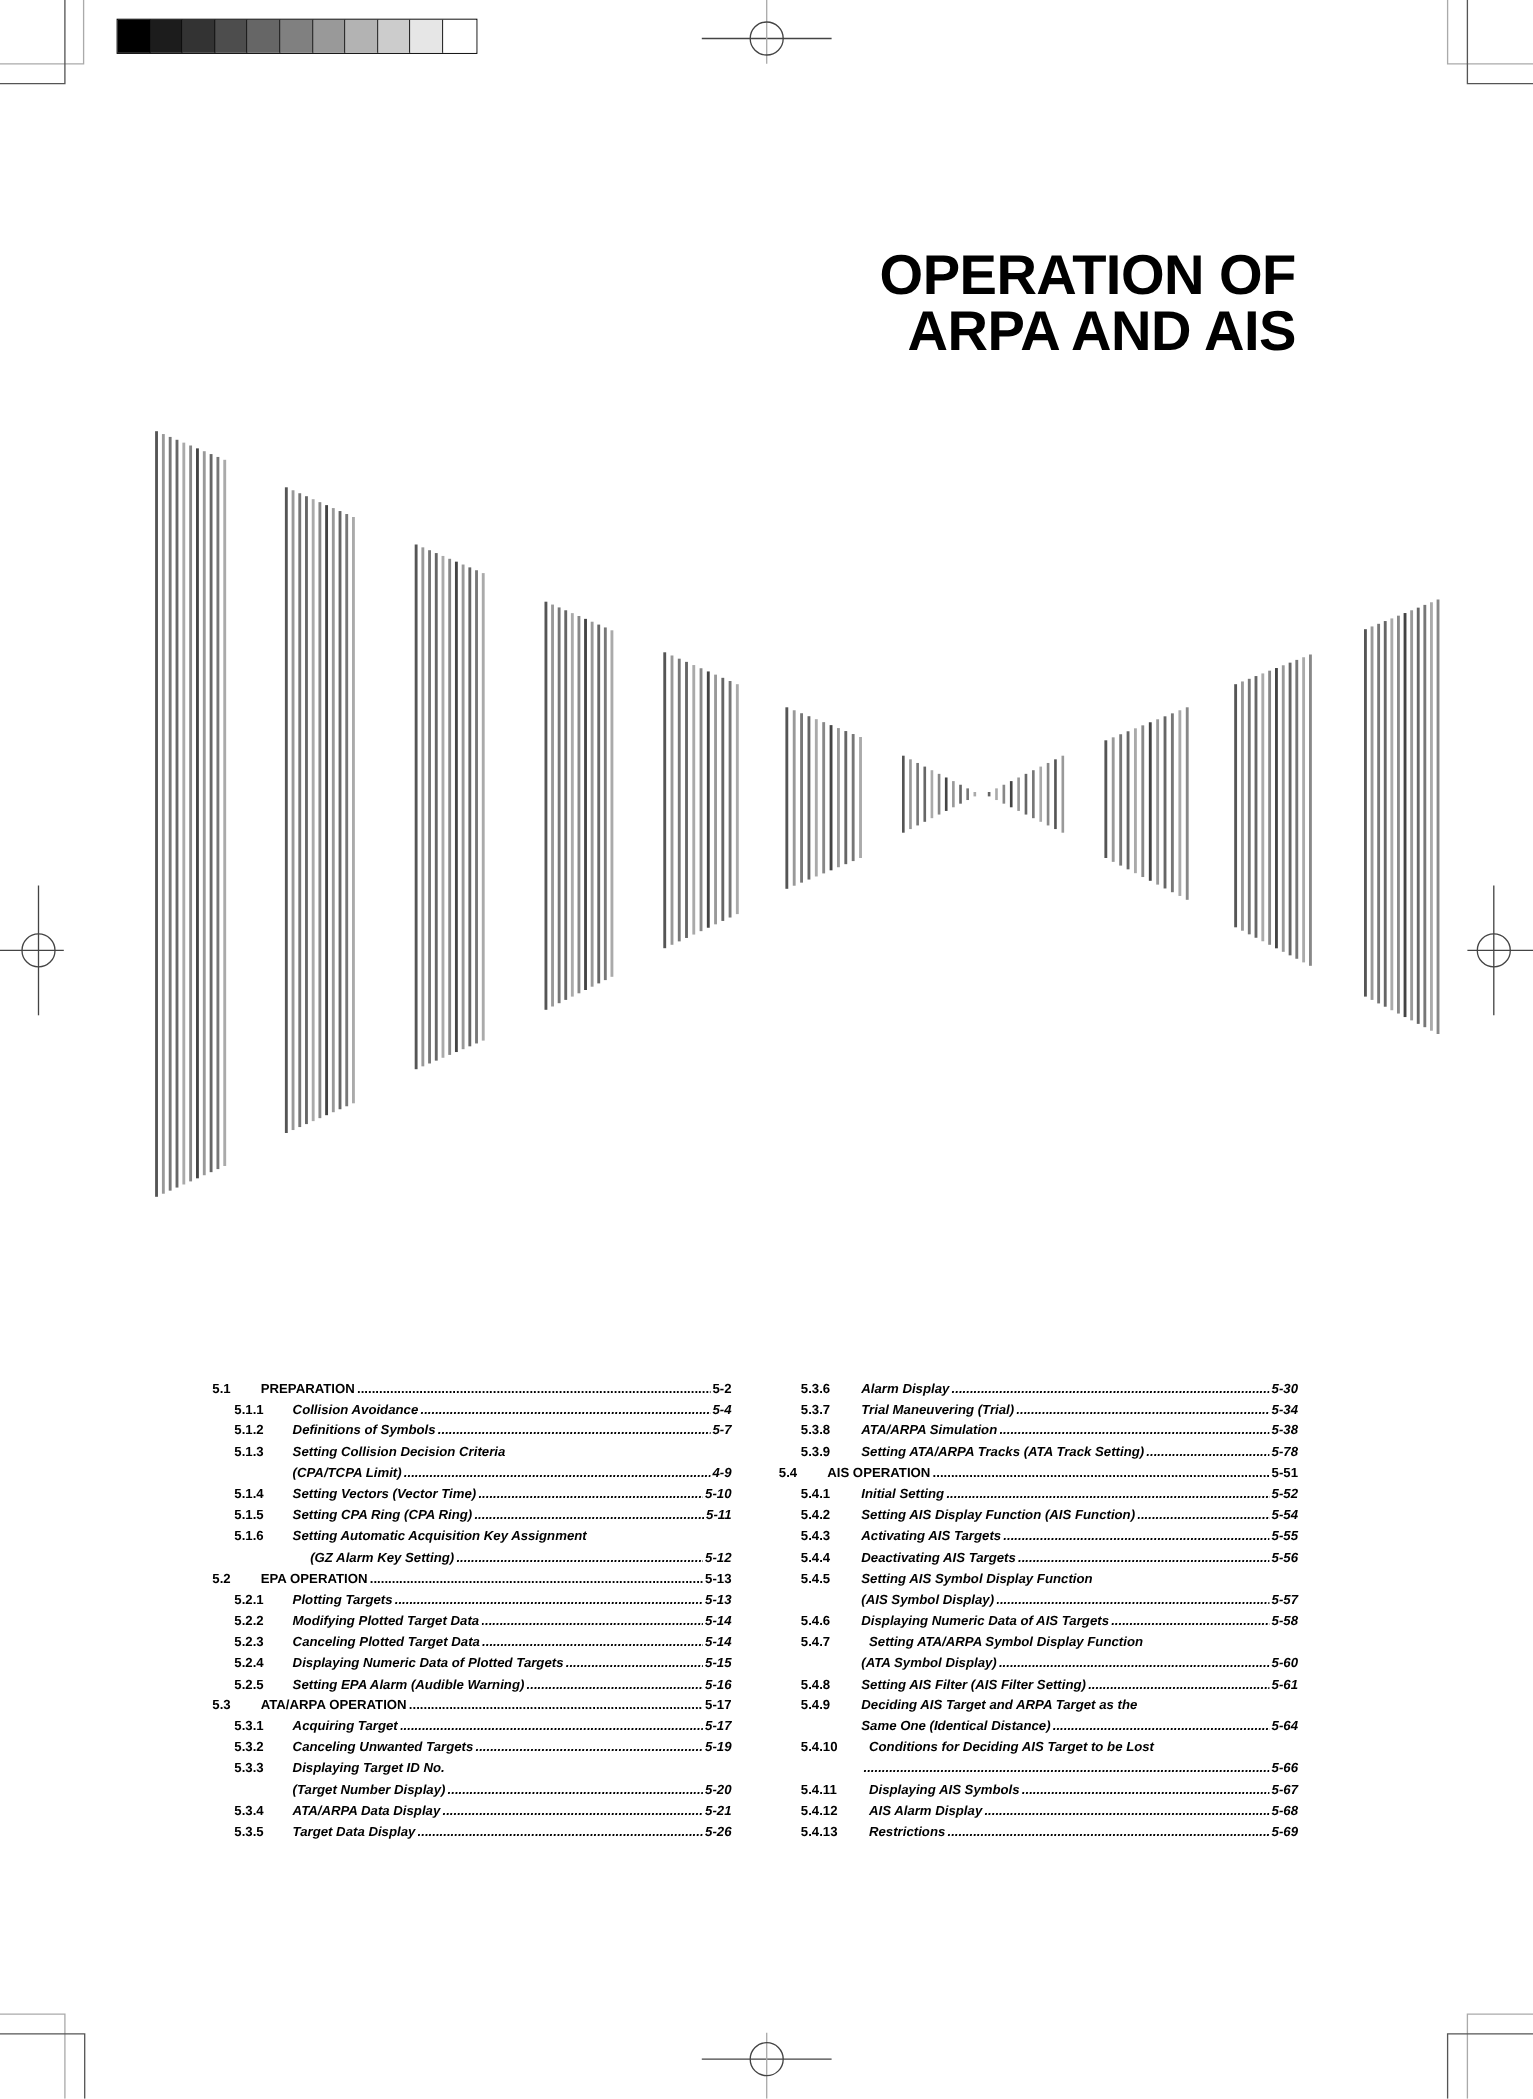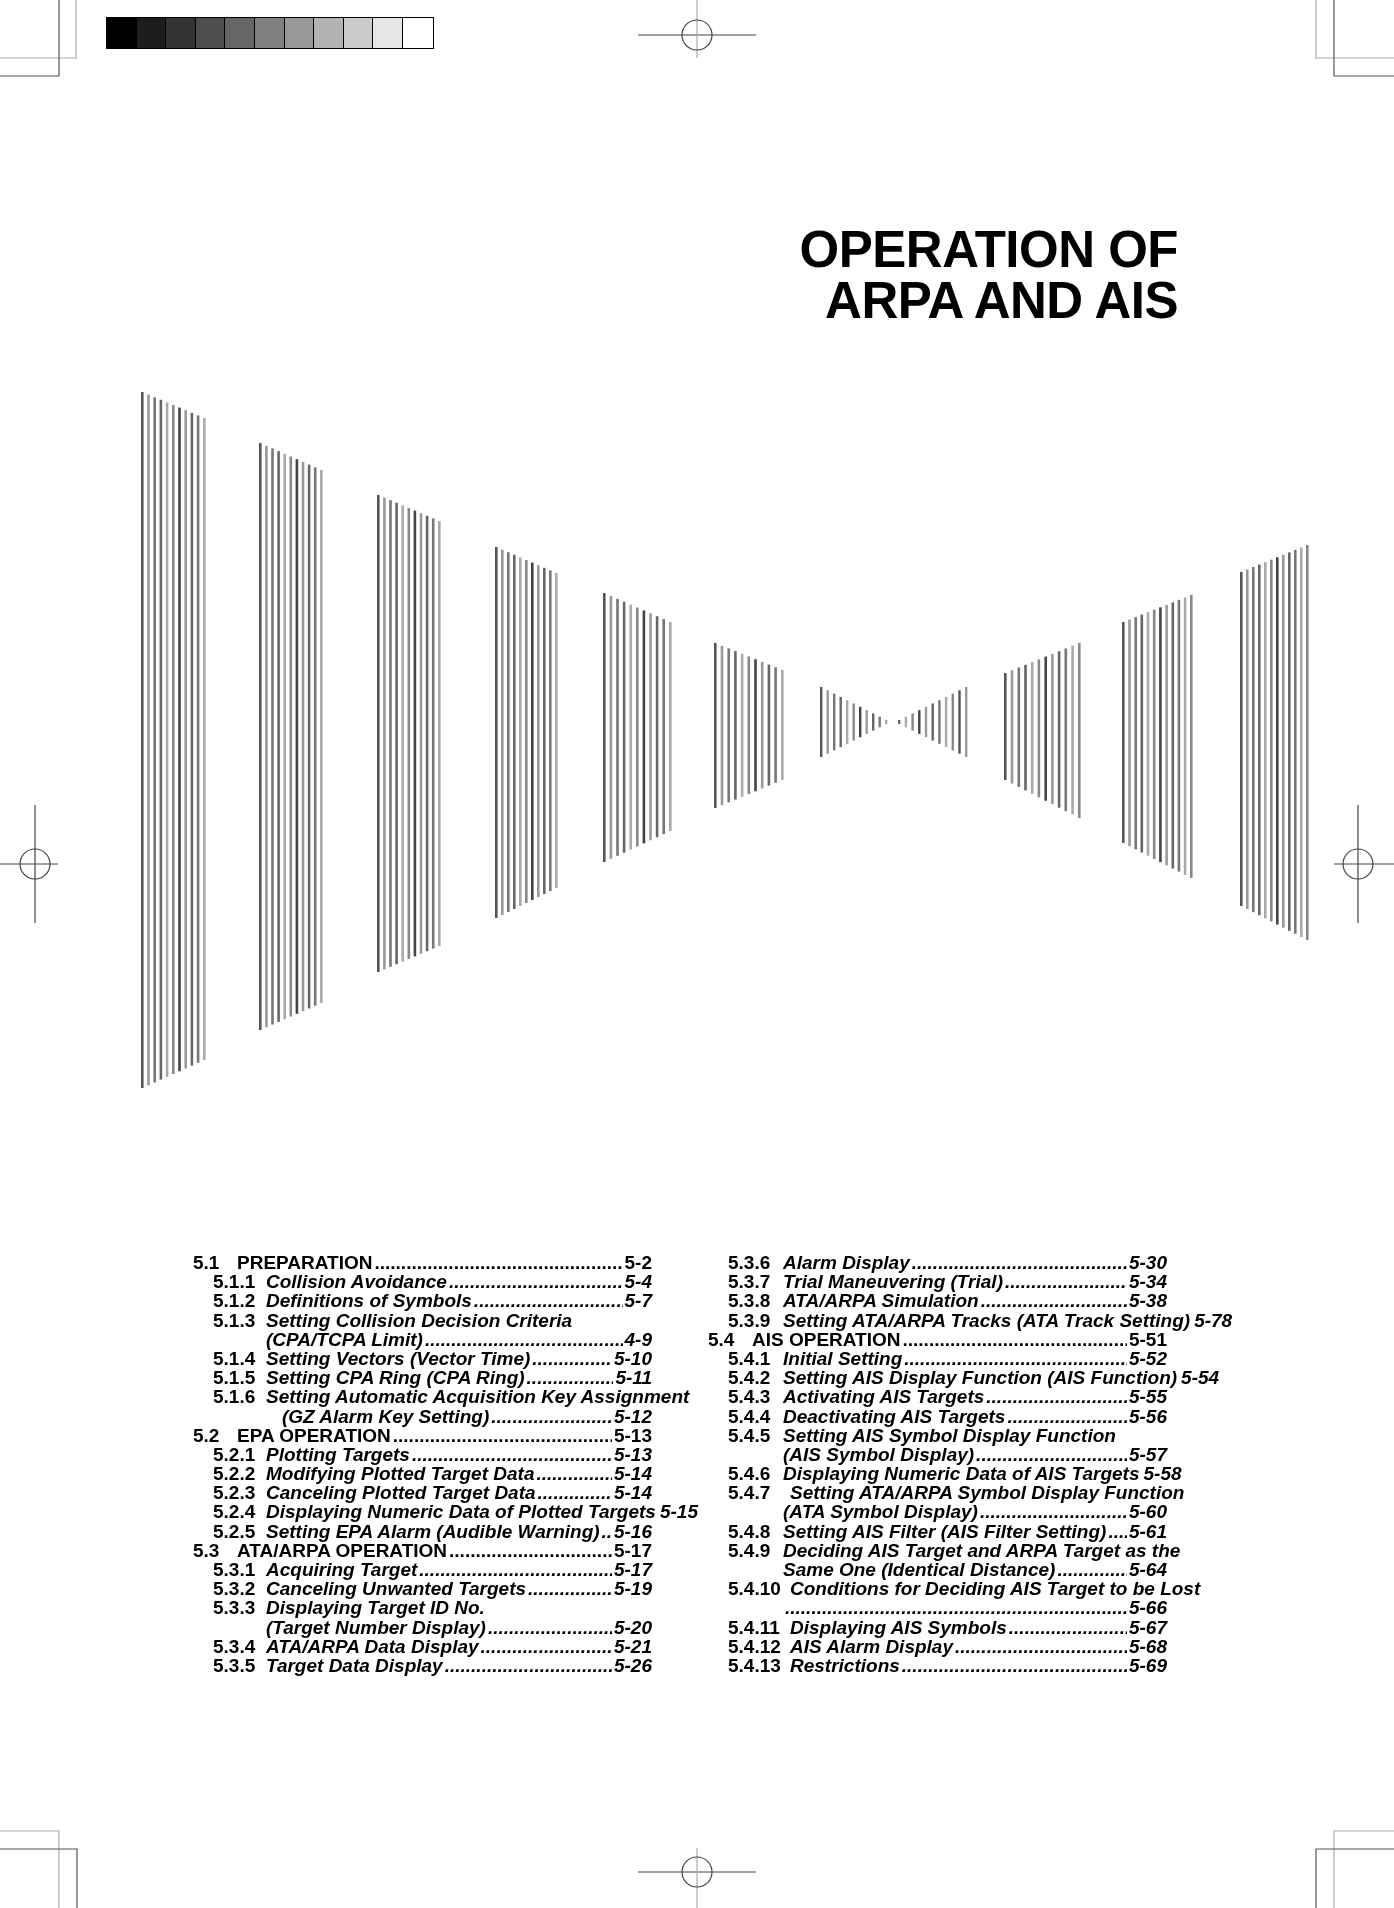--- a/index.html
+++ b/index.html
@@ -6,28 +6,28 @@
   body { width: 1394px; height: 1908px; position: relative; overflow: hidden;
          font-family: "Liberation Sans", sans-serif; color: #000; }
   svg.art { position: absolute; left: 0; top: 0; }
   .graybar { position: absolute; left: 106px; top: 17px; height: 30px; display: flex;
              border: 1px solid #000; }
   .graybar .sw { width: 29.6px; height: 30px; border-right: 1px solid #000; box-sizing: border-box; }
   .graybar .sw:last-child { border-right: none; }
   .title { position: absolute; right: 216px; top: 224px; text-align: right;
            font-weight: bold; font-size: 51px; line-height: 51px; letter-spacing: -0.5px; }
   .title div { white-space: nowrap; }
-  .toc { position: absolute; font-weight: bold; font-size: 19px; line-height: 19.2px; }
+  .toc { position: absolute; font-weight: bold; font-size: 12px; line-height: 19.2px; }
   .toc-left { left: 193px; top: 1253px; width: 472px; }
   .toc-right { left: 708px; top: 1253px; width: 472px; }
   .row { position: relative; height: 19.2px; white-space: nowrap; }
   .row .num { position: absolute; top: 0; }
   .row.l1 .num { left: 0; }
   .row.l2 .num { left: 20px; }
-  .row .line { position: absolute; top: 0; right: 13px; display: flex; }
+  .row .line { position: absolute; top: 0; right: 0; display: flex; }
   .row.l1 .line { left: 44px; }
   .row.l2 .line { left: 73px; font-style: italic; }
   .toc-right .row.l2 .line { left: 75px; }
   .row .line.wide { left: 82px !important; }
   .row .txt { white-space: nowrap; }
   .row .dots { flex: 1; overflow: hidden; white-space: nowrap; margin: 0 2px; }
   .row .dots::after { content: "......................................................................................................................................................................................."; }
   .row .pg { white-space: nowrap; }
   .row.cont2 .line { left: 89px; }
 </style>

